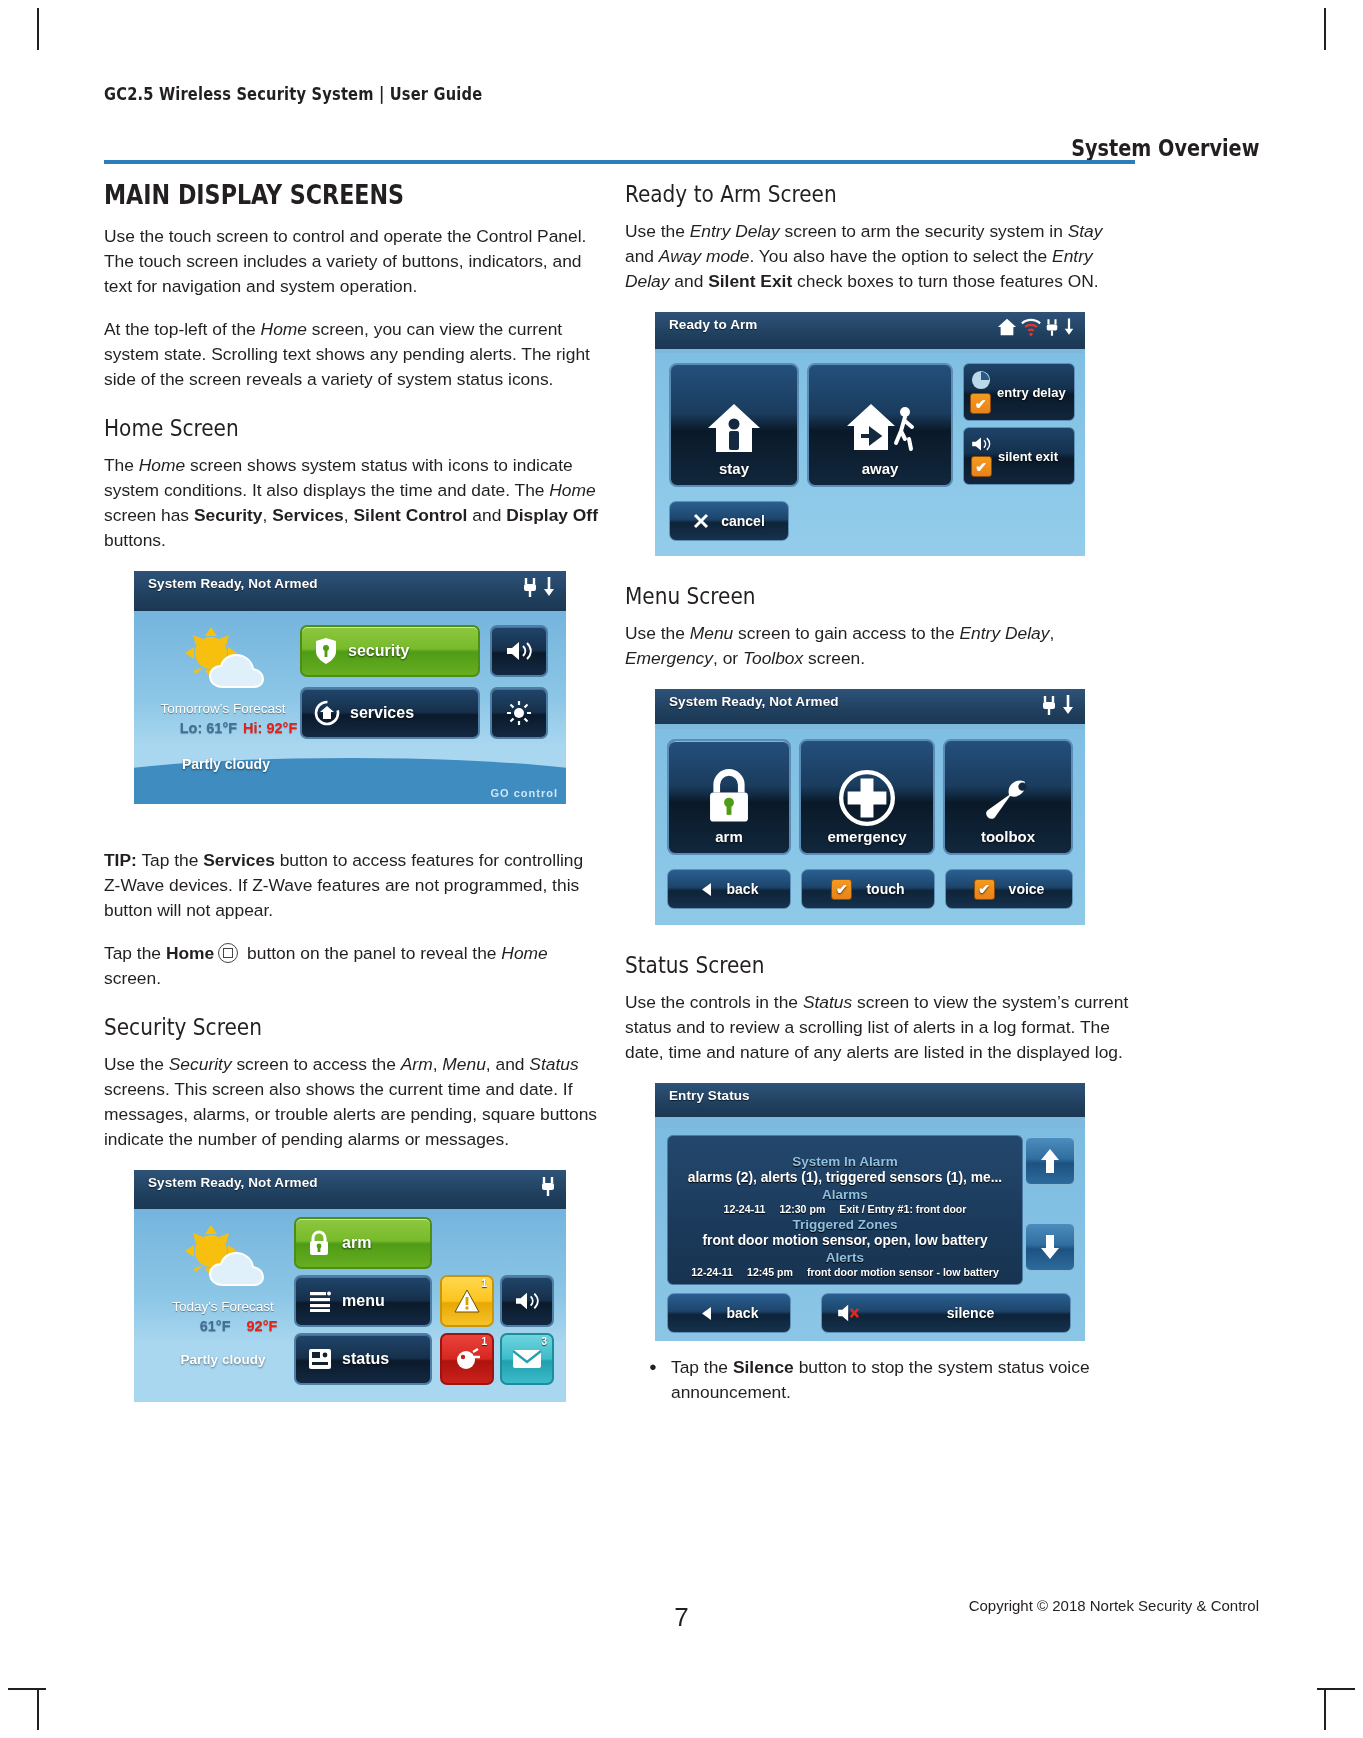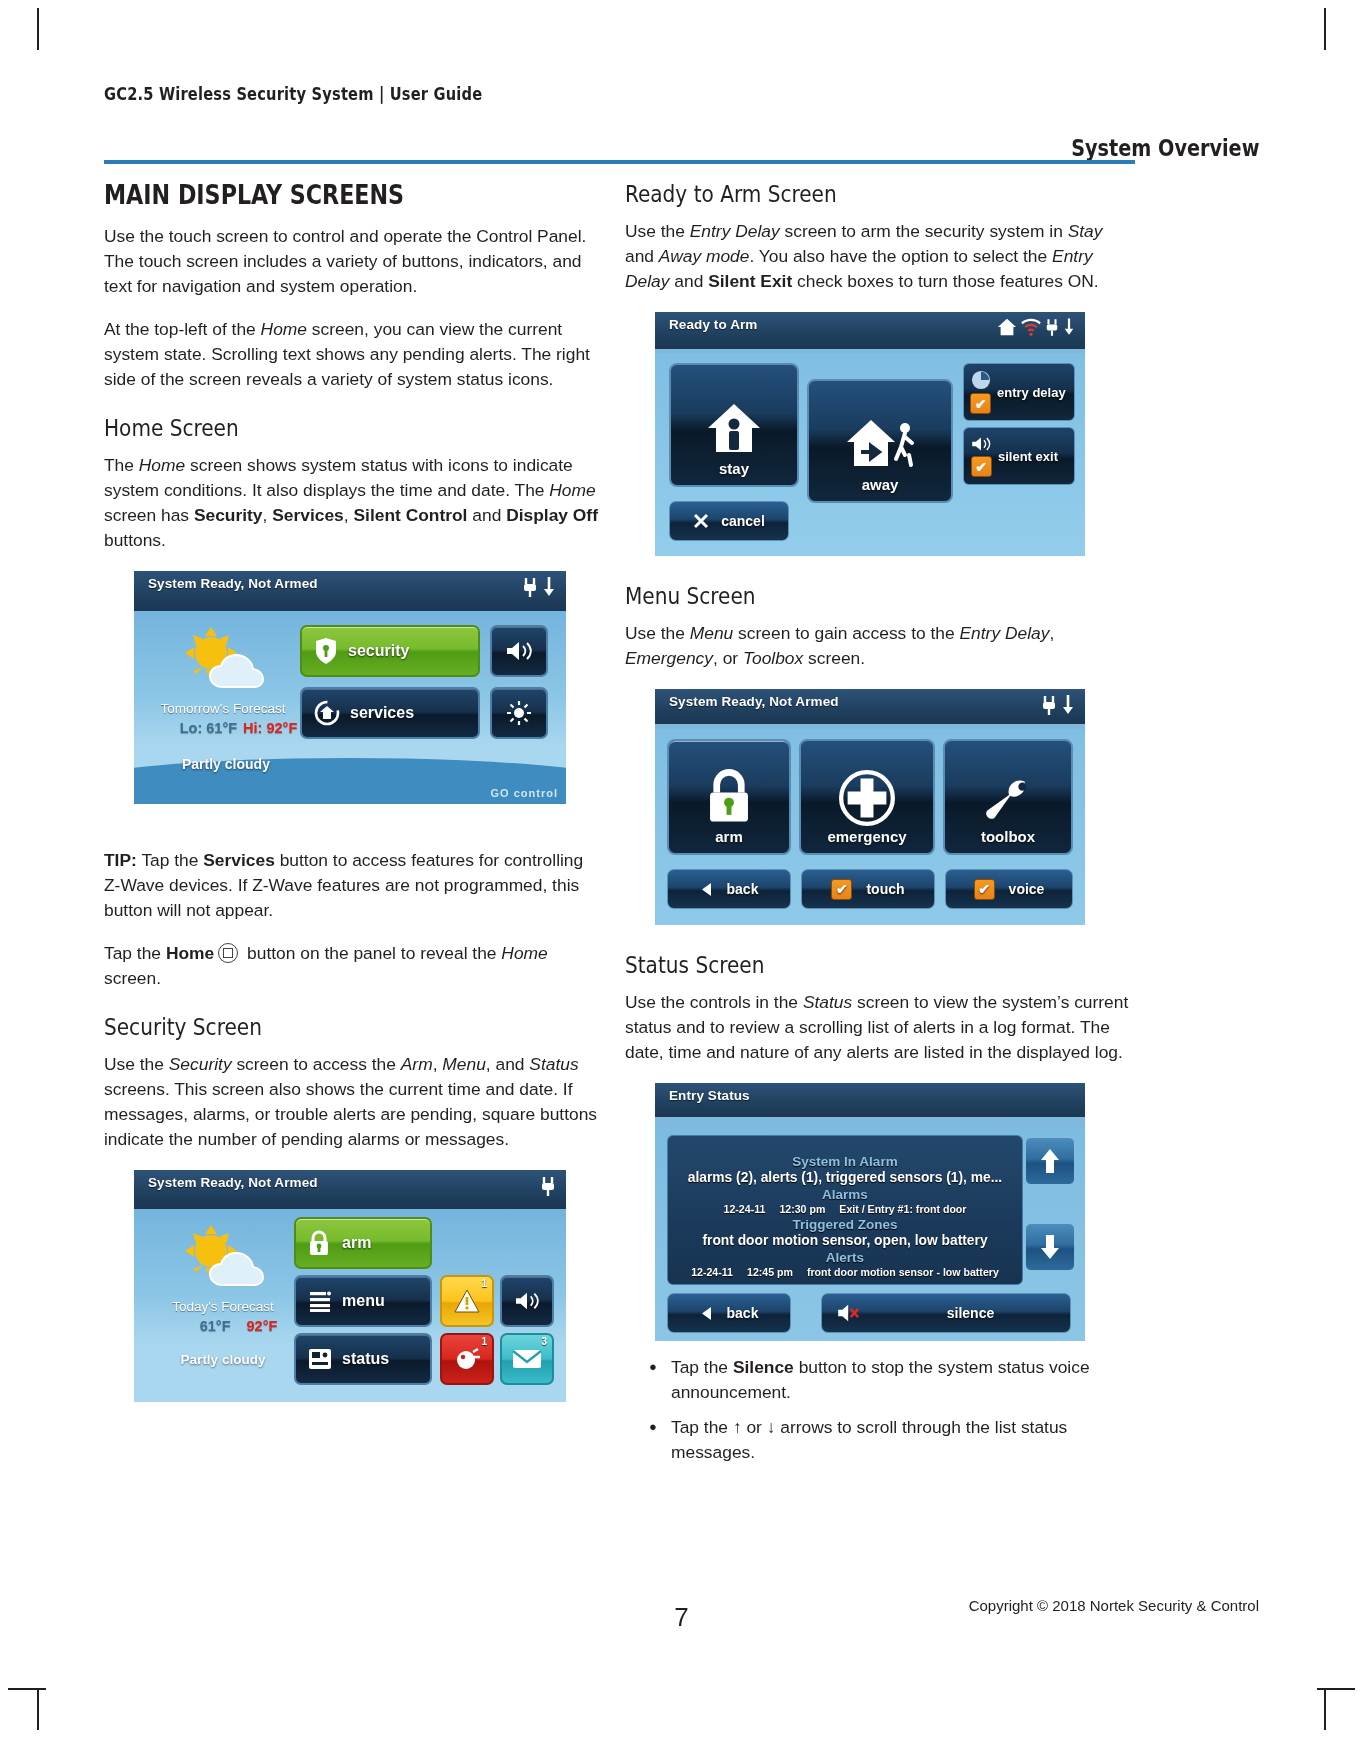--- a/index.html
+++ b/index.html
@@ -430,21 +430,21 @@
       </div>
       <div class="body">
         <div class="bigbtn" style="position:absolute;left:14px;top:10px;width:130px;height:124px;padding-bottom:8px;font-size:15px;">
           <svg width="60" height="62" viewBox="0 0 60 62" style="margin-bottom:2px">
               <path d="M30 8L56 32h-8v24H12V32H4z" fill="#fff"></path>
               <circle cx="30" cy="28" r="5.5" fill="#14293f"></circle>
               <rect x="25" y="35" width="10" height="19" rx="2" fill="#14293f"></rect>
             </svg>
           <span>stay</span>
         </div>
-        <div class="bigbtn" style="position:absolute;left:152px;top:26px;width:146px;height:124px;padding-bottom:8px;font-size:15px;">
+        <div class="bigbtn" style="position:absolute;left:152px;top:10px;width:146px;height:124px;padding-bottom:8px;font-size:15px;">
           <svg width="74" height="62" viewBox="0 0 74 62" style="margin-bottom:2px">
               <path d="M28 8L52 30h-7v24H11V30H4z" fill="#fff"></path>
               <path d="M18 40h14M28 34l8 6-8 6z" stroke="#14293f" stroke-width="4" fill="#14293f"></path>
               <circle cx="62" cy="16" r="5" fill="#fff"></circle>
               <path d="M62 21l-4 14 4 8M62 25l7 6M58 35l-5 12M66 43l2 10" stroke="#fff" stroke-width="4" fill="none" stroke-linecap="round"></path>
             </svg>
           <span>away</span>
         </div>
 
         <div class="chkbtn" style="position:absolute;left:308px;top:10px;width:112px;height:58px;padding:0 6px;font-size:13px;">
@@ -589,21 +589,20 @@
               <path d="M2 8h5l7-6v20l-7-6H2z" fill="#fff"></path>
               <path d="M17 7l9 10M26 7l-9 10" stroke="#e02920" stroke-width="3"></path>
             </svg>
           <span style="flex:1;text-align:center;">silence</span>
         </div>
       </div>
     </div>
 
     <ul class="bullets">
       <li><span>Tap the </span><b>Silence</b><span> button to stop the system status voice announcement.</span></li>
-      <li><span>Tap the ↑ or ↓ arrows to scroll through the list status messages.</span></li>
     </ul>
 
   </div>
 
   <div class="page-num">7</div>
   <div class="footer-copy">Copyright ©  2018 Nortek Security &amp; Control</div>
 
 </div>
 
 </body></html>

